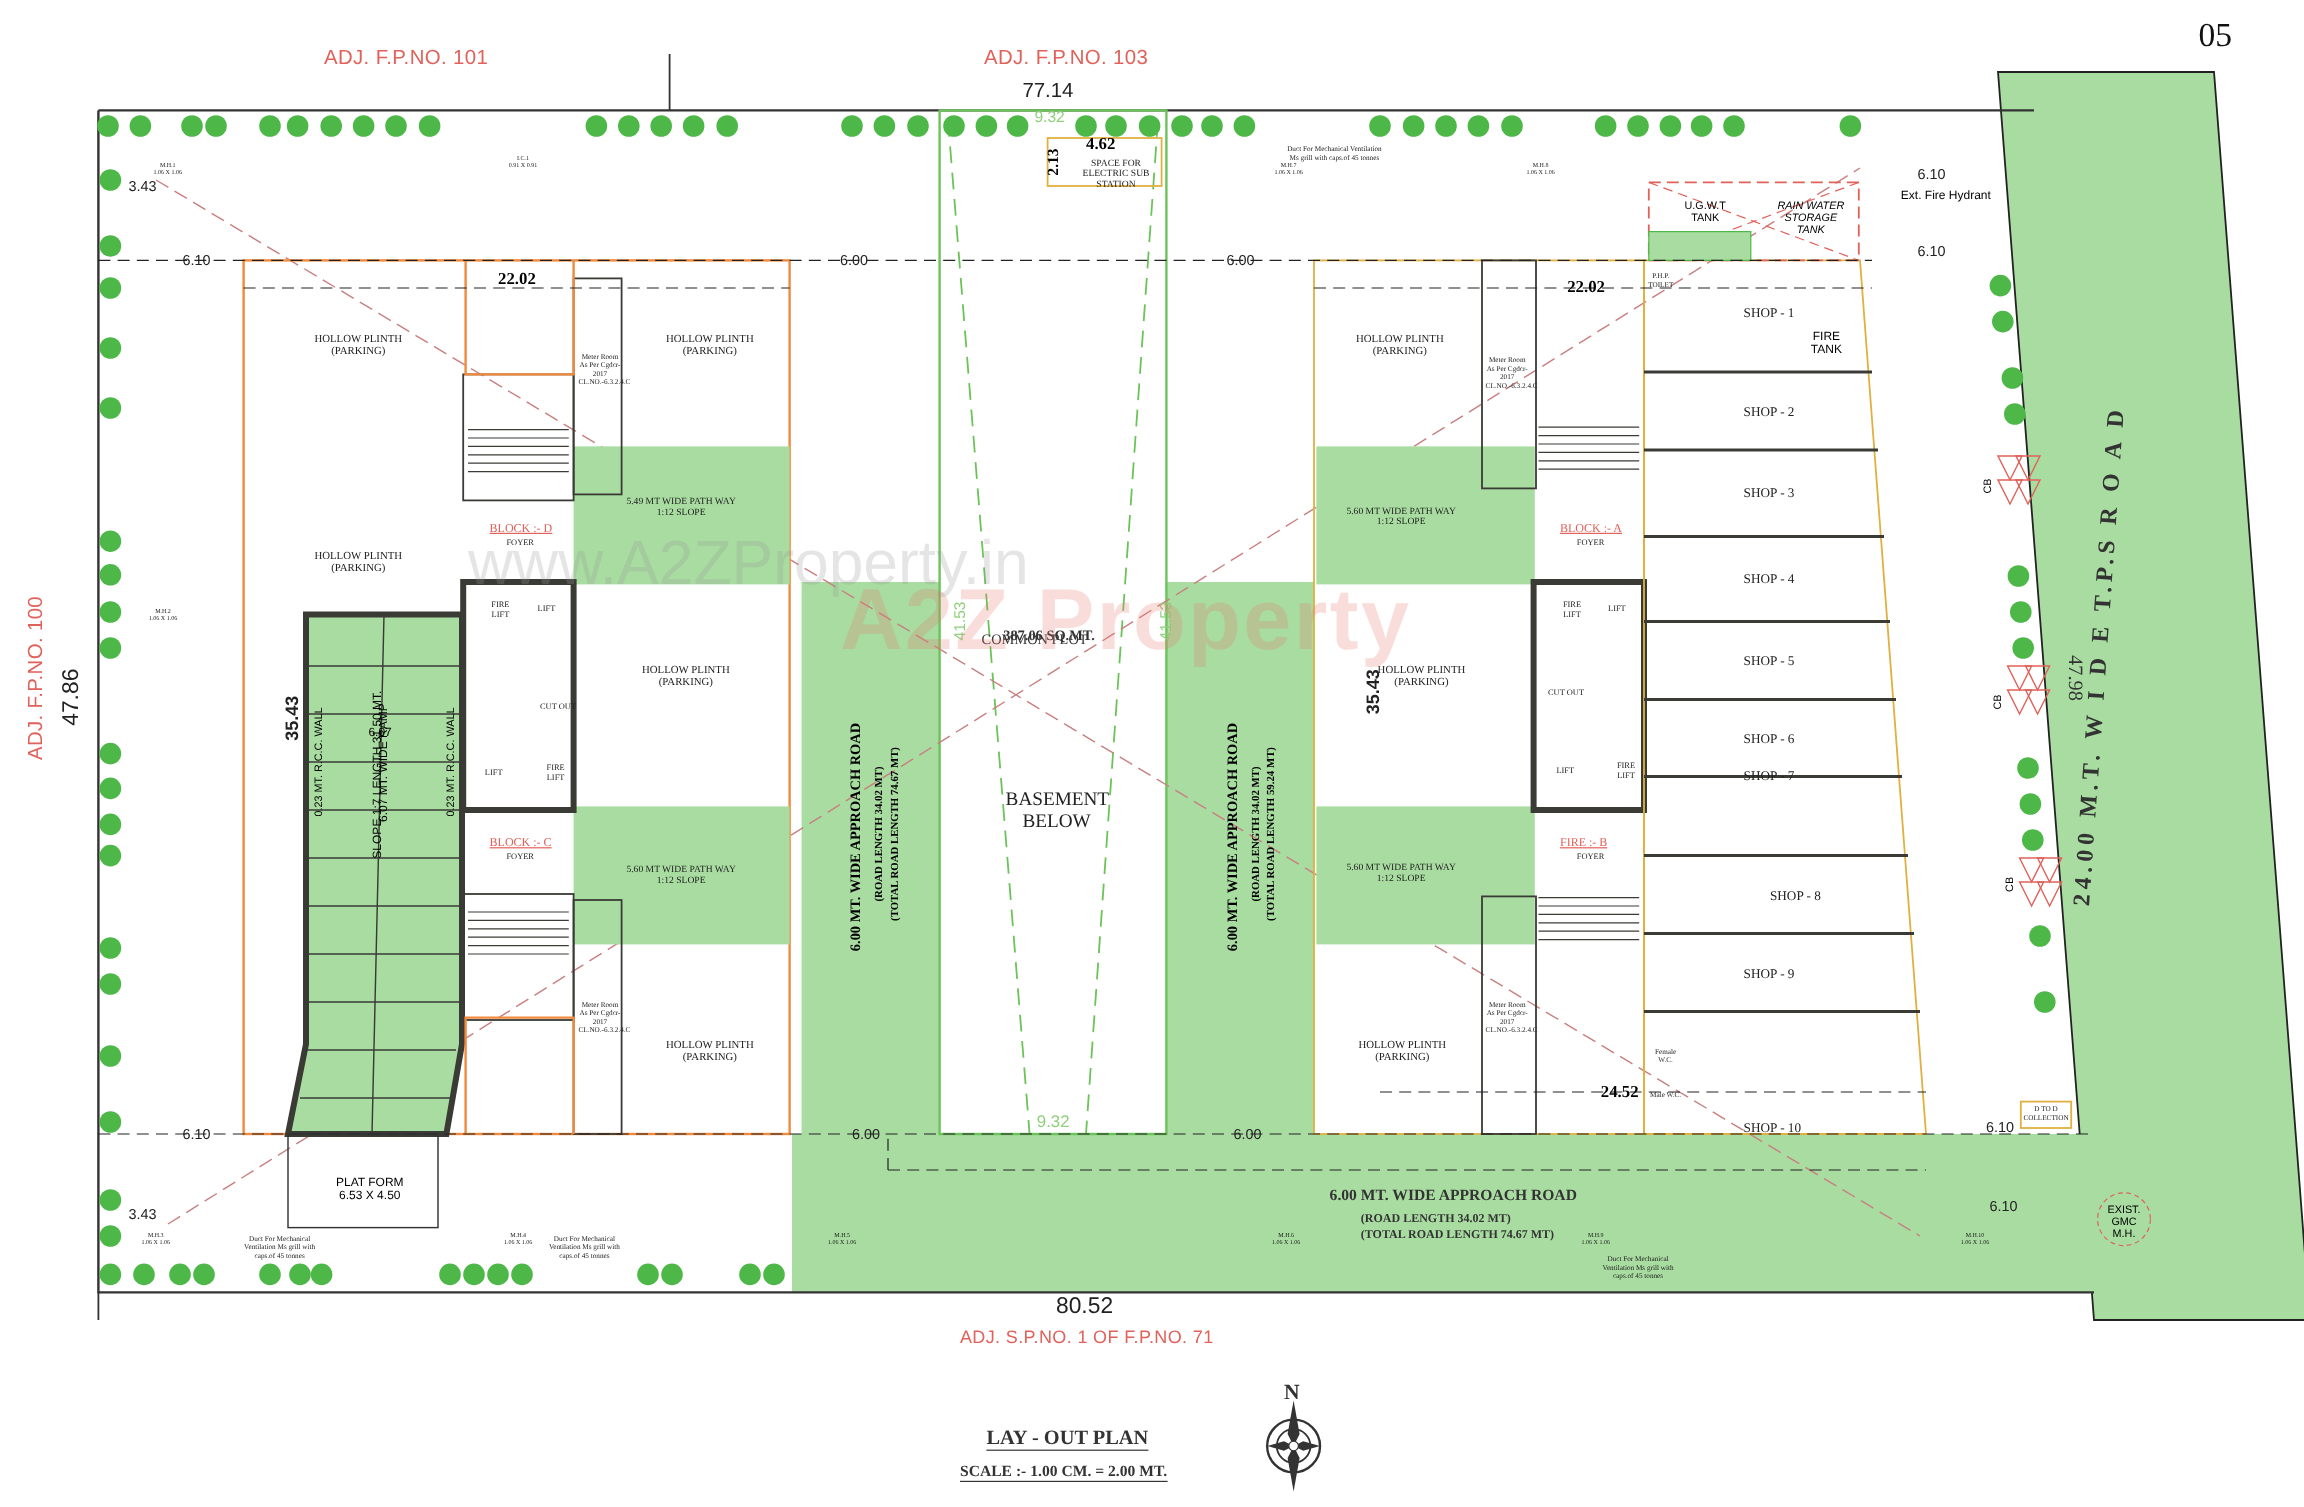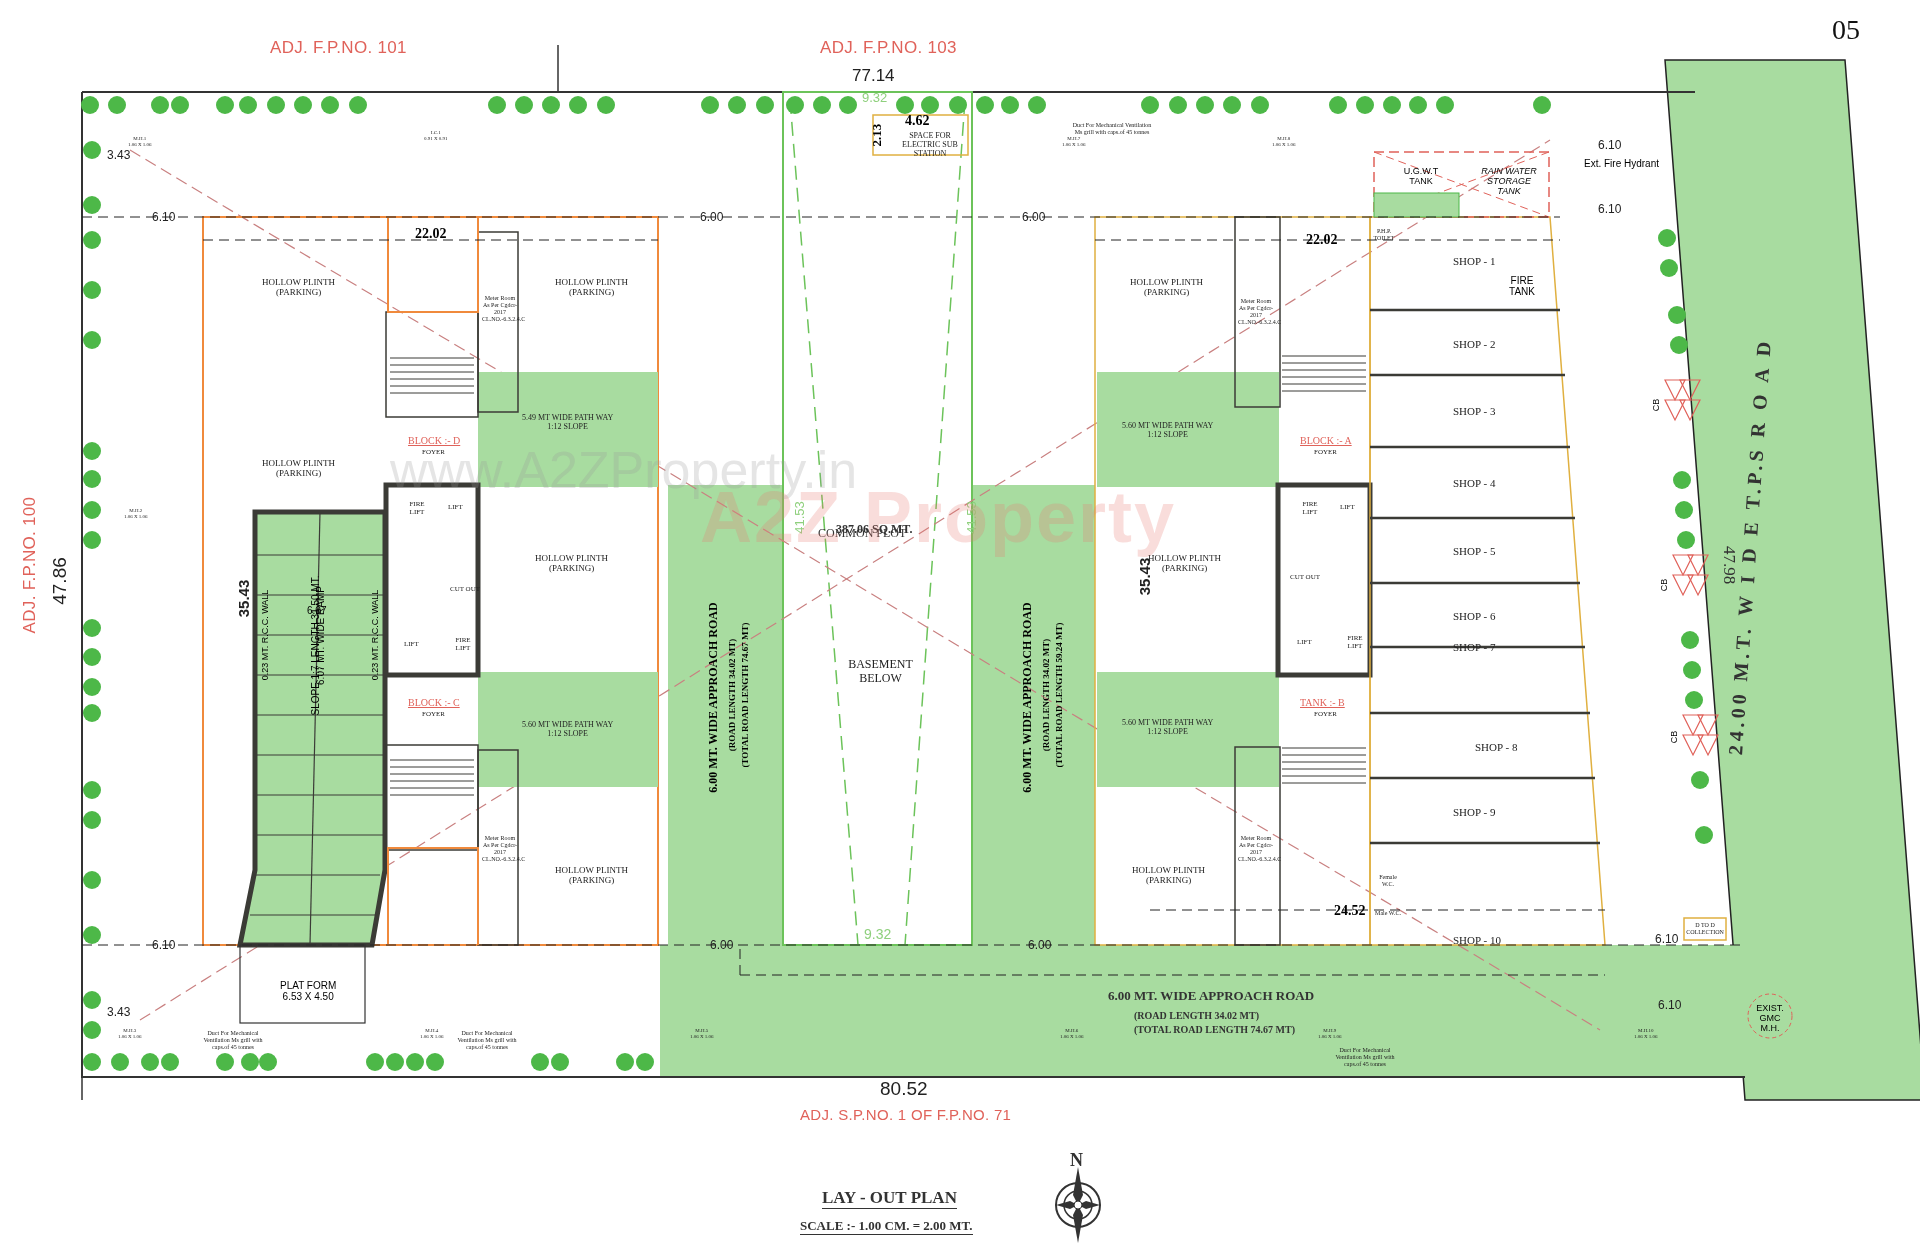--- a/index.html
+++ b/index.html
@@ -279,21 +279,21 @@
 <div class="abs" style="left:1668px;top:732px;font-size:9px;transform:rotate(-90deg);">CB</div>
 
 <div class="abs serif" style="left:905px;top:113px;font-size:14px;font-weight:bold;">4.62</div>
 <div class="abs serif vert" style="left:866px;top:127px;font-size:13px;font-weight:bold;">2.13</div>
 <div class="abs lbl" style="left:895px;top:131px;width:70px;white-space:normal;font-size:8px;">SPACE FOR ELECTRIC SUB STATION</div>
 
 <div class="abs serif" style="left:818px;top:526px;font-size:12px;font-weight:normal;color:#333;">COMMON PLOT</div>
 <div class="abs serif" style="left:836px;top:522px;font-size:12px;font-weight:bold;color:#333;">387.06 SQ.MT.</div>
 <div class="abs" style="left:783px;top:510px;color:#8fd07d;font-size:13px;transform:rotate(-90deg);">41.53</div>
 <div class="abs" style="left:955px;top:510px;color:#8fd07d;font-size:13px;transform:rotate(-90deg);">41.53</div>
-<div class="abs lbl" style="left:838px;top:658px;width:85px;white-space:normal;font-size:12px;">BASEMENT BELOW</div>
+<div class="abs lbl" style="left:838px;top:658px;width:85px;white-space:normal;font-size:16px;">BASEMENT BELOW</div>
 <div class="abs" style="left:864px;top:926px;color:#8fd07d;font-size:14px;">9.32</div>
 
 <div class="abs serif" style="left:608px;top:690px;width:210px;text-align:center;font-size:12px;font-weight:bold;transform:rotate(-90deg);">6.00 MT. WIDE APPROACH ROAD</div>
 <div class="abs serif" style="left:632px;top:690px;width:200px;text-align:center;font-size:9px;font-weight:bold;transform:rotate(-90deg);">(ROAD LENGTH 34.02 MT)</div>
 <div class="abs serif" style="left:645px;top:690px;width:200px;text-align:center;font-size:9px;font-weight:bold;transform:rotate(-90deg);">(TOTAL ROAD LENGTH 74.67 MT)</div>
 
 <div class="abs serif" style="left:922px;top:690px;width:210px;text-align:center;font-size:12px;font-weight:bold;transform:rotate(-90deg);">6.00 MT. WIDE APPROACH ROAD</div>
 <div class="abs serif" style="left:946px;top:690px;width:200px;text-align:center;font-size:9px;font-weight:bold;transform:rotate(-90deg);">(ROAD LENGTH 34.02 MT)</div>
 <div class="abs serif" style="left:959px;top:690px;width:200px;text-align:center;font-size:9px;font-weight:bold;transform:rotate(-90deg);">(TOTAL ROAD LENGTH 59.24 MT)</div>
 
@@ -321,21 +321,21 @@
 <div class="abs lbl" style="left:522px;top:720px;font-size:8px;"><span>5.60 MT WIDE  PATH WAY</span><br><span>1:12 SLOPE</span></div>
 <div class="abs lbl" style="left:1122px;top:421px;font-size:8px;"><span>5.60 MT WIDE  PATH WAY</span><br><span>1:12 SLOPE</span></div>
 <div class="abs lbl" style="left:1122px;top:718px;font-size:8px;"><span>5.60 MT WIDE  PATH WAY</span><br><span>1:12 SLOPE</span></div>
 
 <div class="abs block" style="left:408px;top:435px;">BLOCK :- D</div>
 <div class="abs lbl" style="left:422px;top:448px;font-size:7px;">FOYER</div>
 <div class="abs block" style="left:408px;top:697px;">BLOCK :- C</div>
 <div class="abs lbl" style="left:422px;top:710px;font-size:7px;">FOYER</div>
 <div class="abs block" style="left:1300px;top:435px;">BLOCK :- A</div>
 <div class="abs lbl" style="left:1314px;top:448px;font-size:7px;">FOYER</div>
-<div class="abs block" style="left:1300px;top:697px;">TANK :- B</div>
+<div class="abs block" style="left:1300px;top:697px;">FIRE :- B</div>
 <div class="abs lbl" style="left:1314px;top:710px;font-size:7px;">FOYER</div>
 
 <div class="abs lbl" style="left:402px;top:500px;font-size:7px;width:30px;white-space:normal;">FIRE LIFT</div>
 <div class="abs lbl" style="left:448px;top:503px;font-size:7px;">LIFT</div>
 <div class="abs lbl" style="left:450px;top:585px;font-size:7px;">CUT OUT</div>
 <div class="abs lbl" style="left:404px;top:640px;font-size:7px;">LIFT</div>
 <div class="abs lbl" style="left:448px;top:636px;font-size:7px;width:30px;white-space:normal;">FIRE LIFT</div>
 
 <div class="abs lbl" style="left:1295px;top:500px;font-size:7px;width:30px;white-space:normal;">FIRE LIFT</div>
 <div class="abs lbl" style="left:1340px;top:503px;font-size:7px;">LIFT</div>

